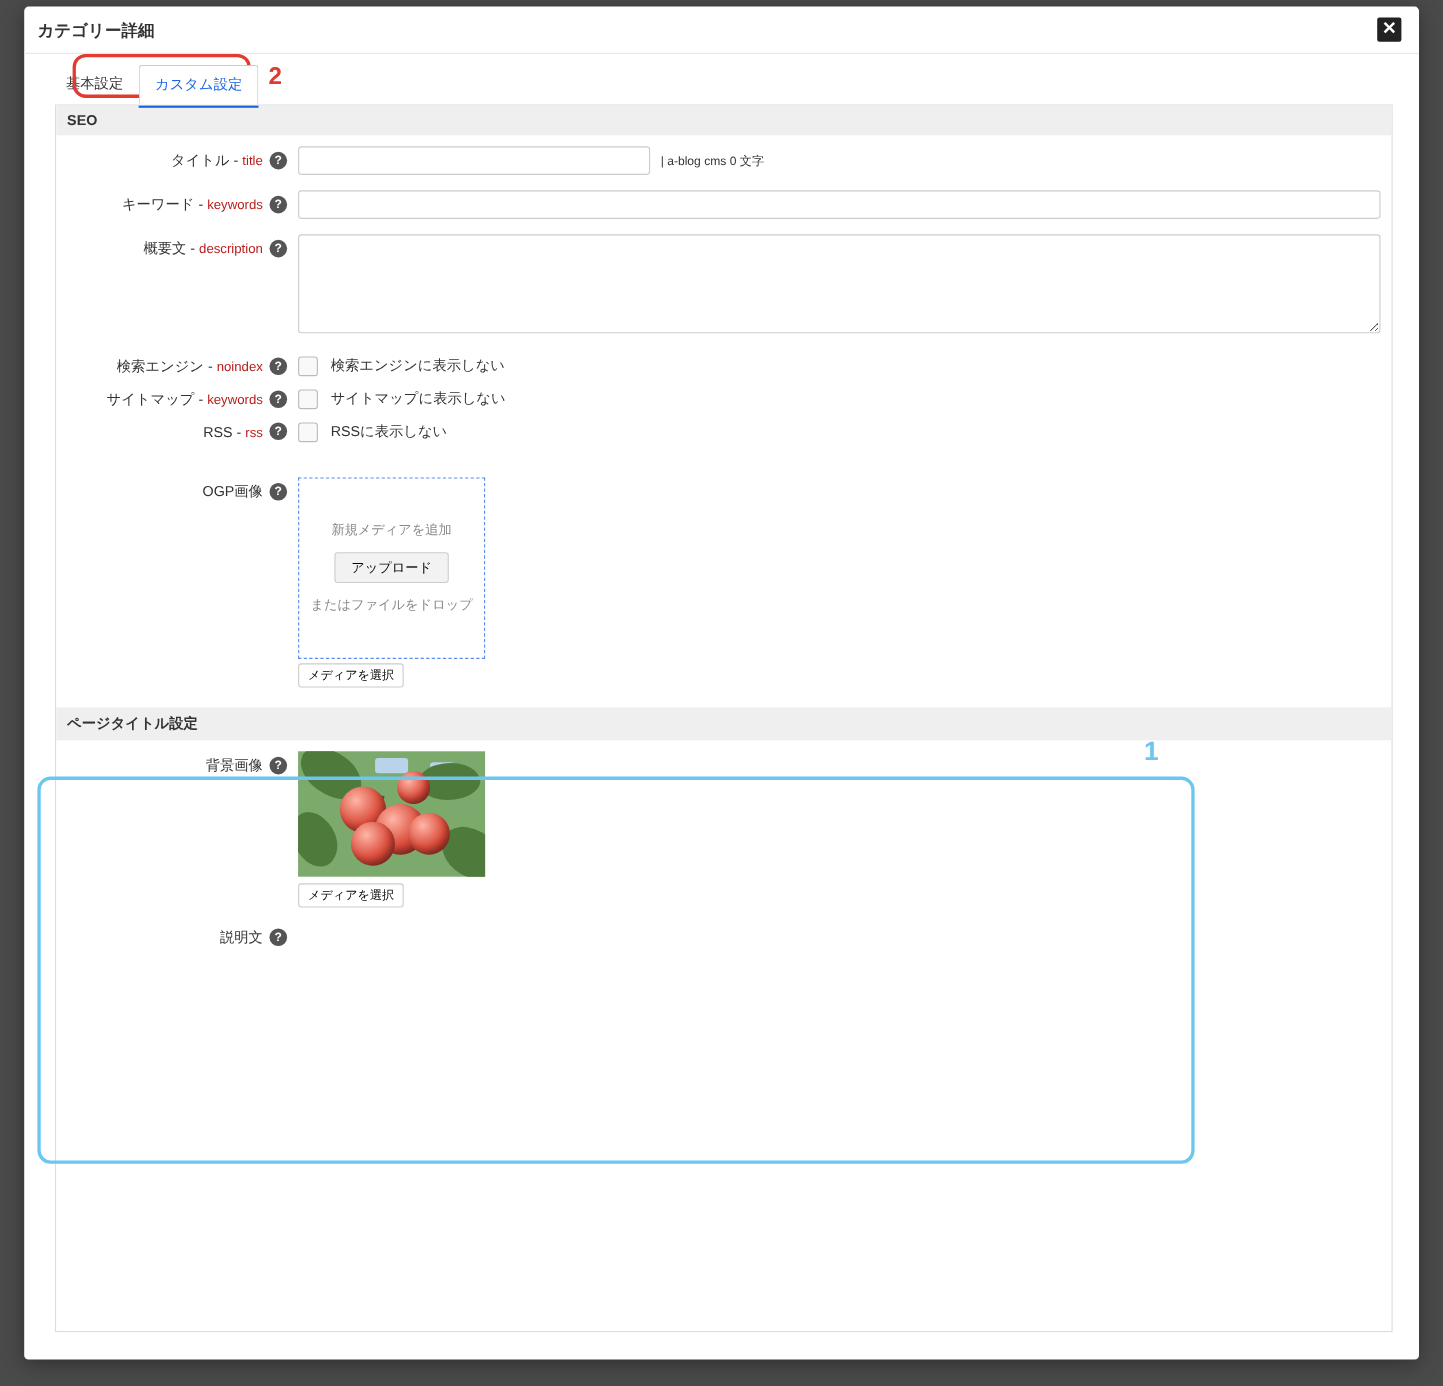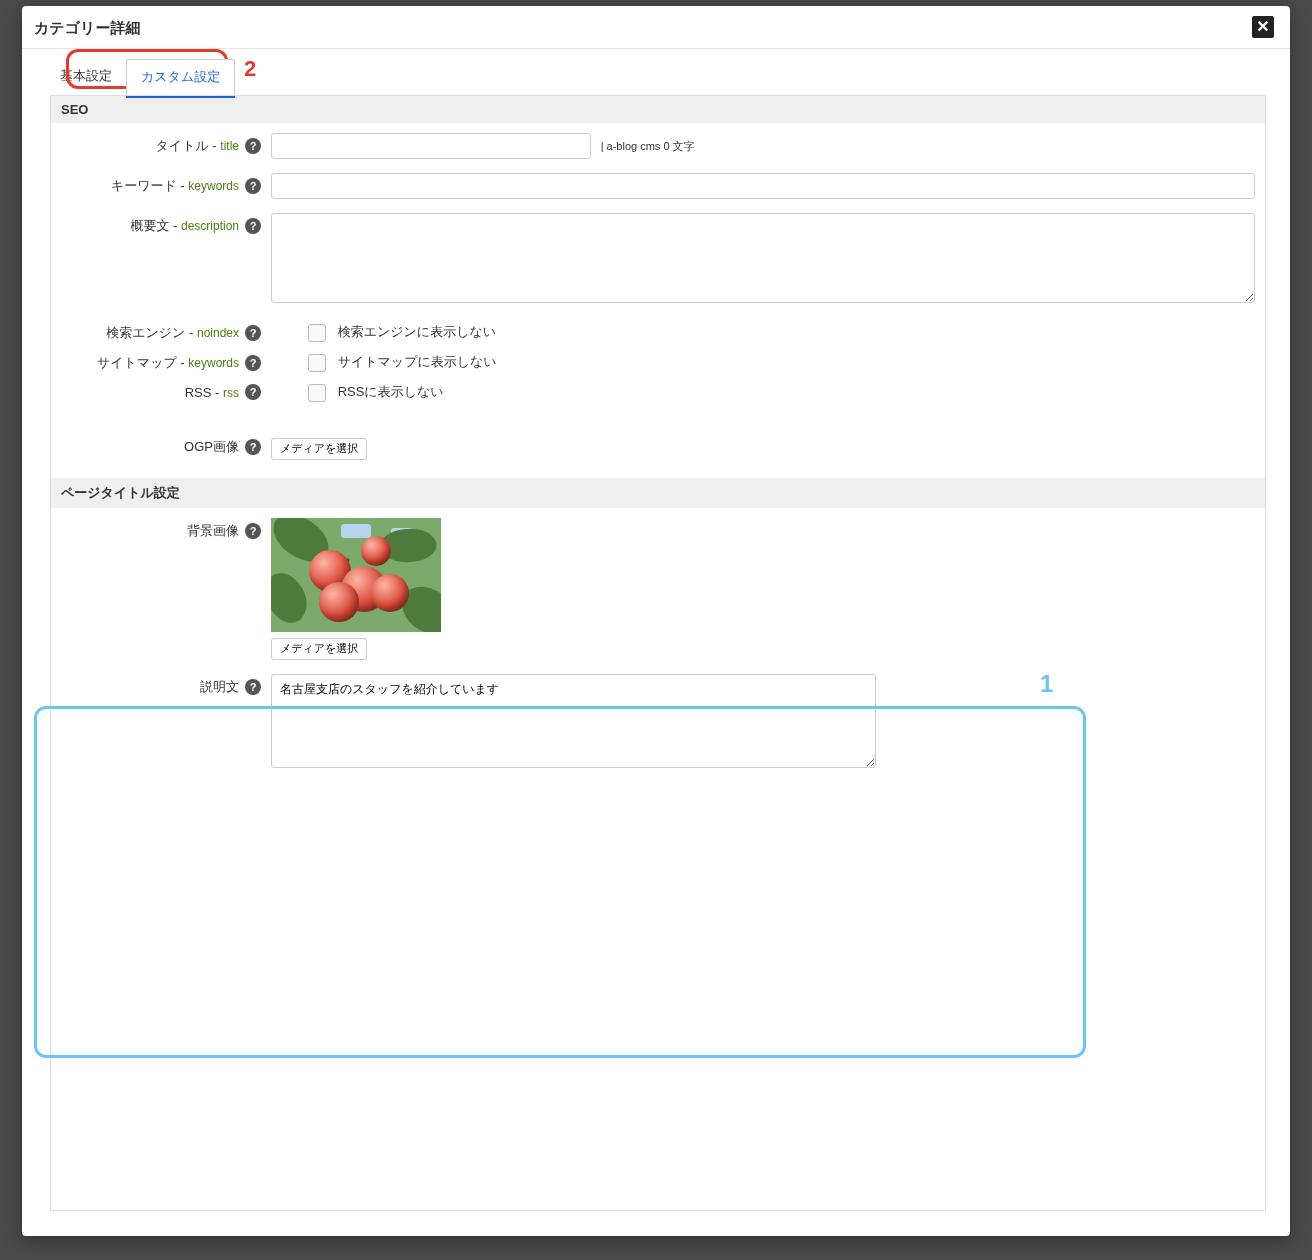--- a/index.html
+++ b/index.html
@@ -140,34 +140,34 @@
     font-weight: 600;
     font-size: 13px;
     padding: 6px 10px;
   }
   .form-body { padding: 10px 10px 18px 10px; }
   .row {
     display: flex;
     align-items: flex-start;
     margin-bottom: 14px;
   }
-  .row.tight { margin-bottom: 8px; gap: 37px; }
+  .row.tight { margin-bottom: 8px; }
   .label-col {
     width: 210px;
     text-align: right;
     padding-right: 10px;
     padding-top: 4px;
     font-size: 13px;
     display: flex;
     justify-content: flex-end;
     align-items: center;
     gap: 6px;
     white-space: nowrap;
   }
-  .label-sub { font-size: 12px; color: #4d7c0f; }
+  .label-sub { font-size: 12px; color: #b91c1c; }
   .help {
     width: 16px; height: 16px; border-radius: 50%;
     background: #555; color: #fff;
     display: inline-flex; align-items: center; justify-content: center;
     font-size: 11px; font-weight: 700;
     flex-shrink: 0;
   }
   .field-col { flex: 1; position: relative; }
   input[type=text].inp {
     height: 26px;
@@ -297,20 +297,25 @@
       </div>
     </div>
 
     <div class="form-body">
       <div class="row" style="margin-bottom:0">
         <div class="label-col">
           <span>OGP画像</span>
           <span class="help">?</span>
         </div>
         <div class="field-col">
+          <div class="dropzone">
+            <div>新規メディアを追加</div>
+            <button class="btn" style="height:28px;padding:0 14px;background:#f2f2f2">アップロード</button>
+            <div>またはファイルをドロップ</div>
+          </div>
           <div style="margin-top:4px">
             <button class="btn small">メディアを選択</button>
           </div>
         </div>
       </div>
     </div>
 
     <div class="section-head">ページタイトル設定</div>
     <div class="form-body">
 
@@ -338,23 +343,20 @@
             <button class="btn small">メディアを選択</button>
           </div>
         </div>
       </div>
 
       <div class="row" style="margin-bottom:0">
         <div class="label-col">
           <span>説明文</span>
           <span class="help">?</span>
         </div>
-        <div class="field-col">
-          <textarea class="inp" style="width: 605px; height: 94px;">名古屋支店のスタッフを紹介しています</textarea>
-        </div>
       </div>
 
     </div>
 
   </div>
 
 </div>
 
 <div class="annot-red" style="top:49px;left:66px;width:162px;height:40px"></div>
 <div class="annot-red-num" style="top:56px;left:244px">2</div>

